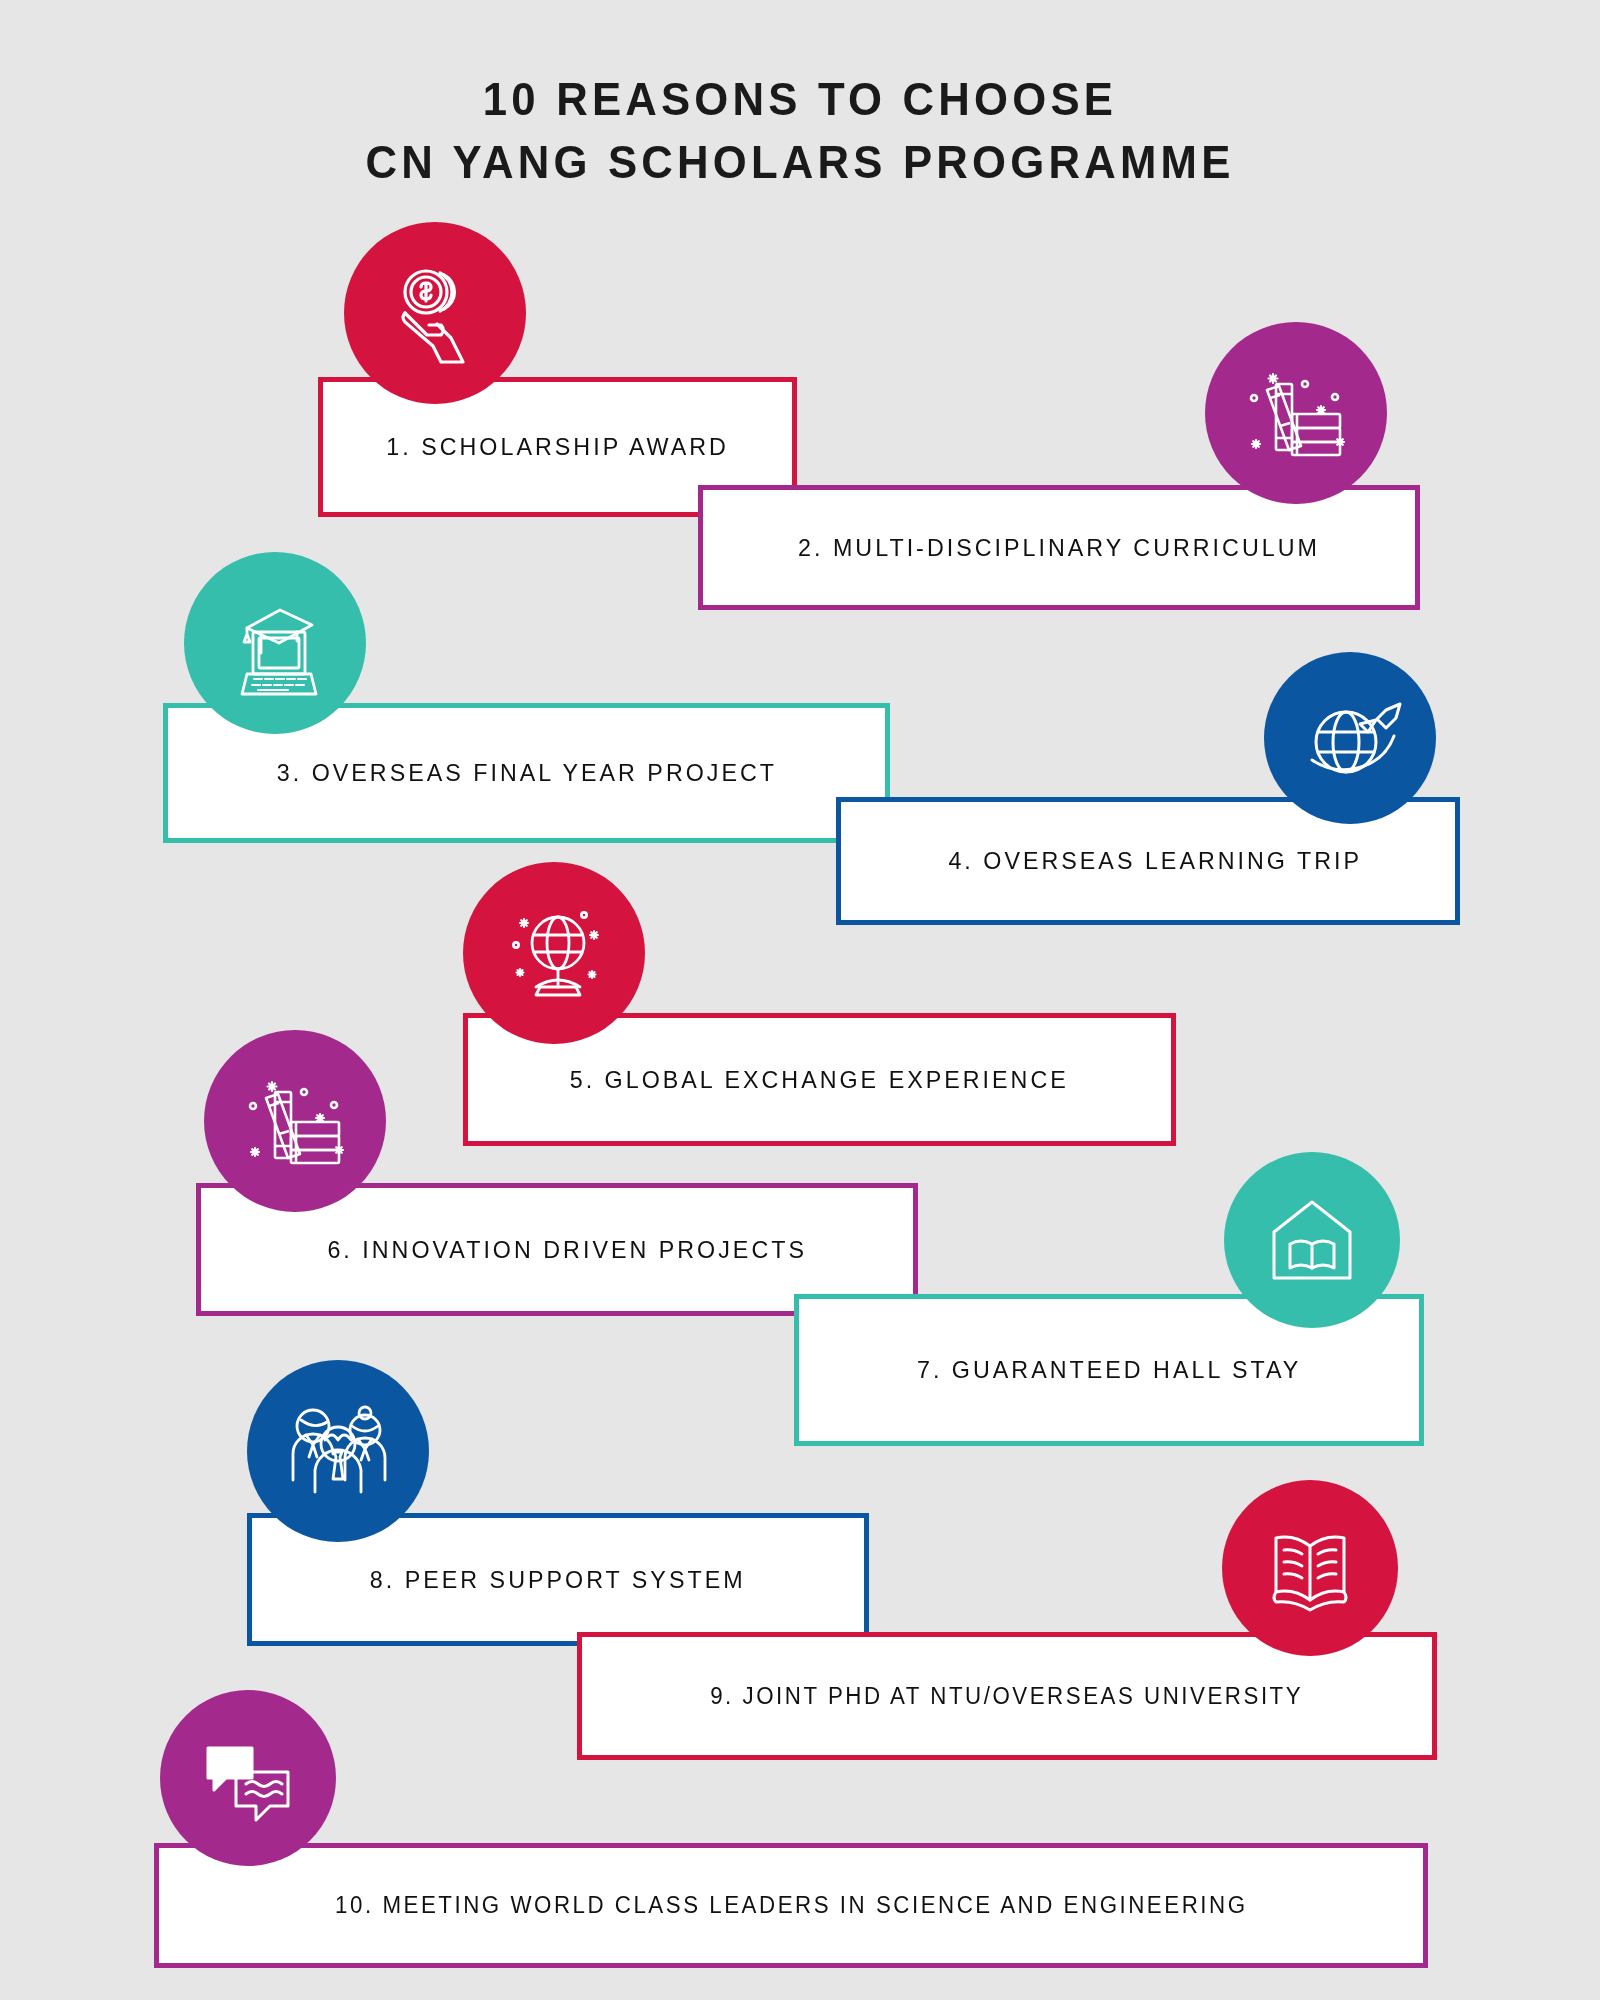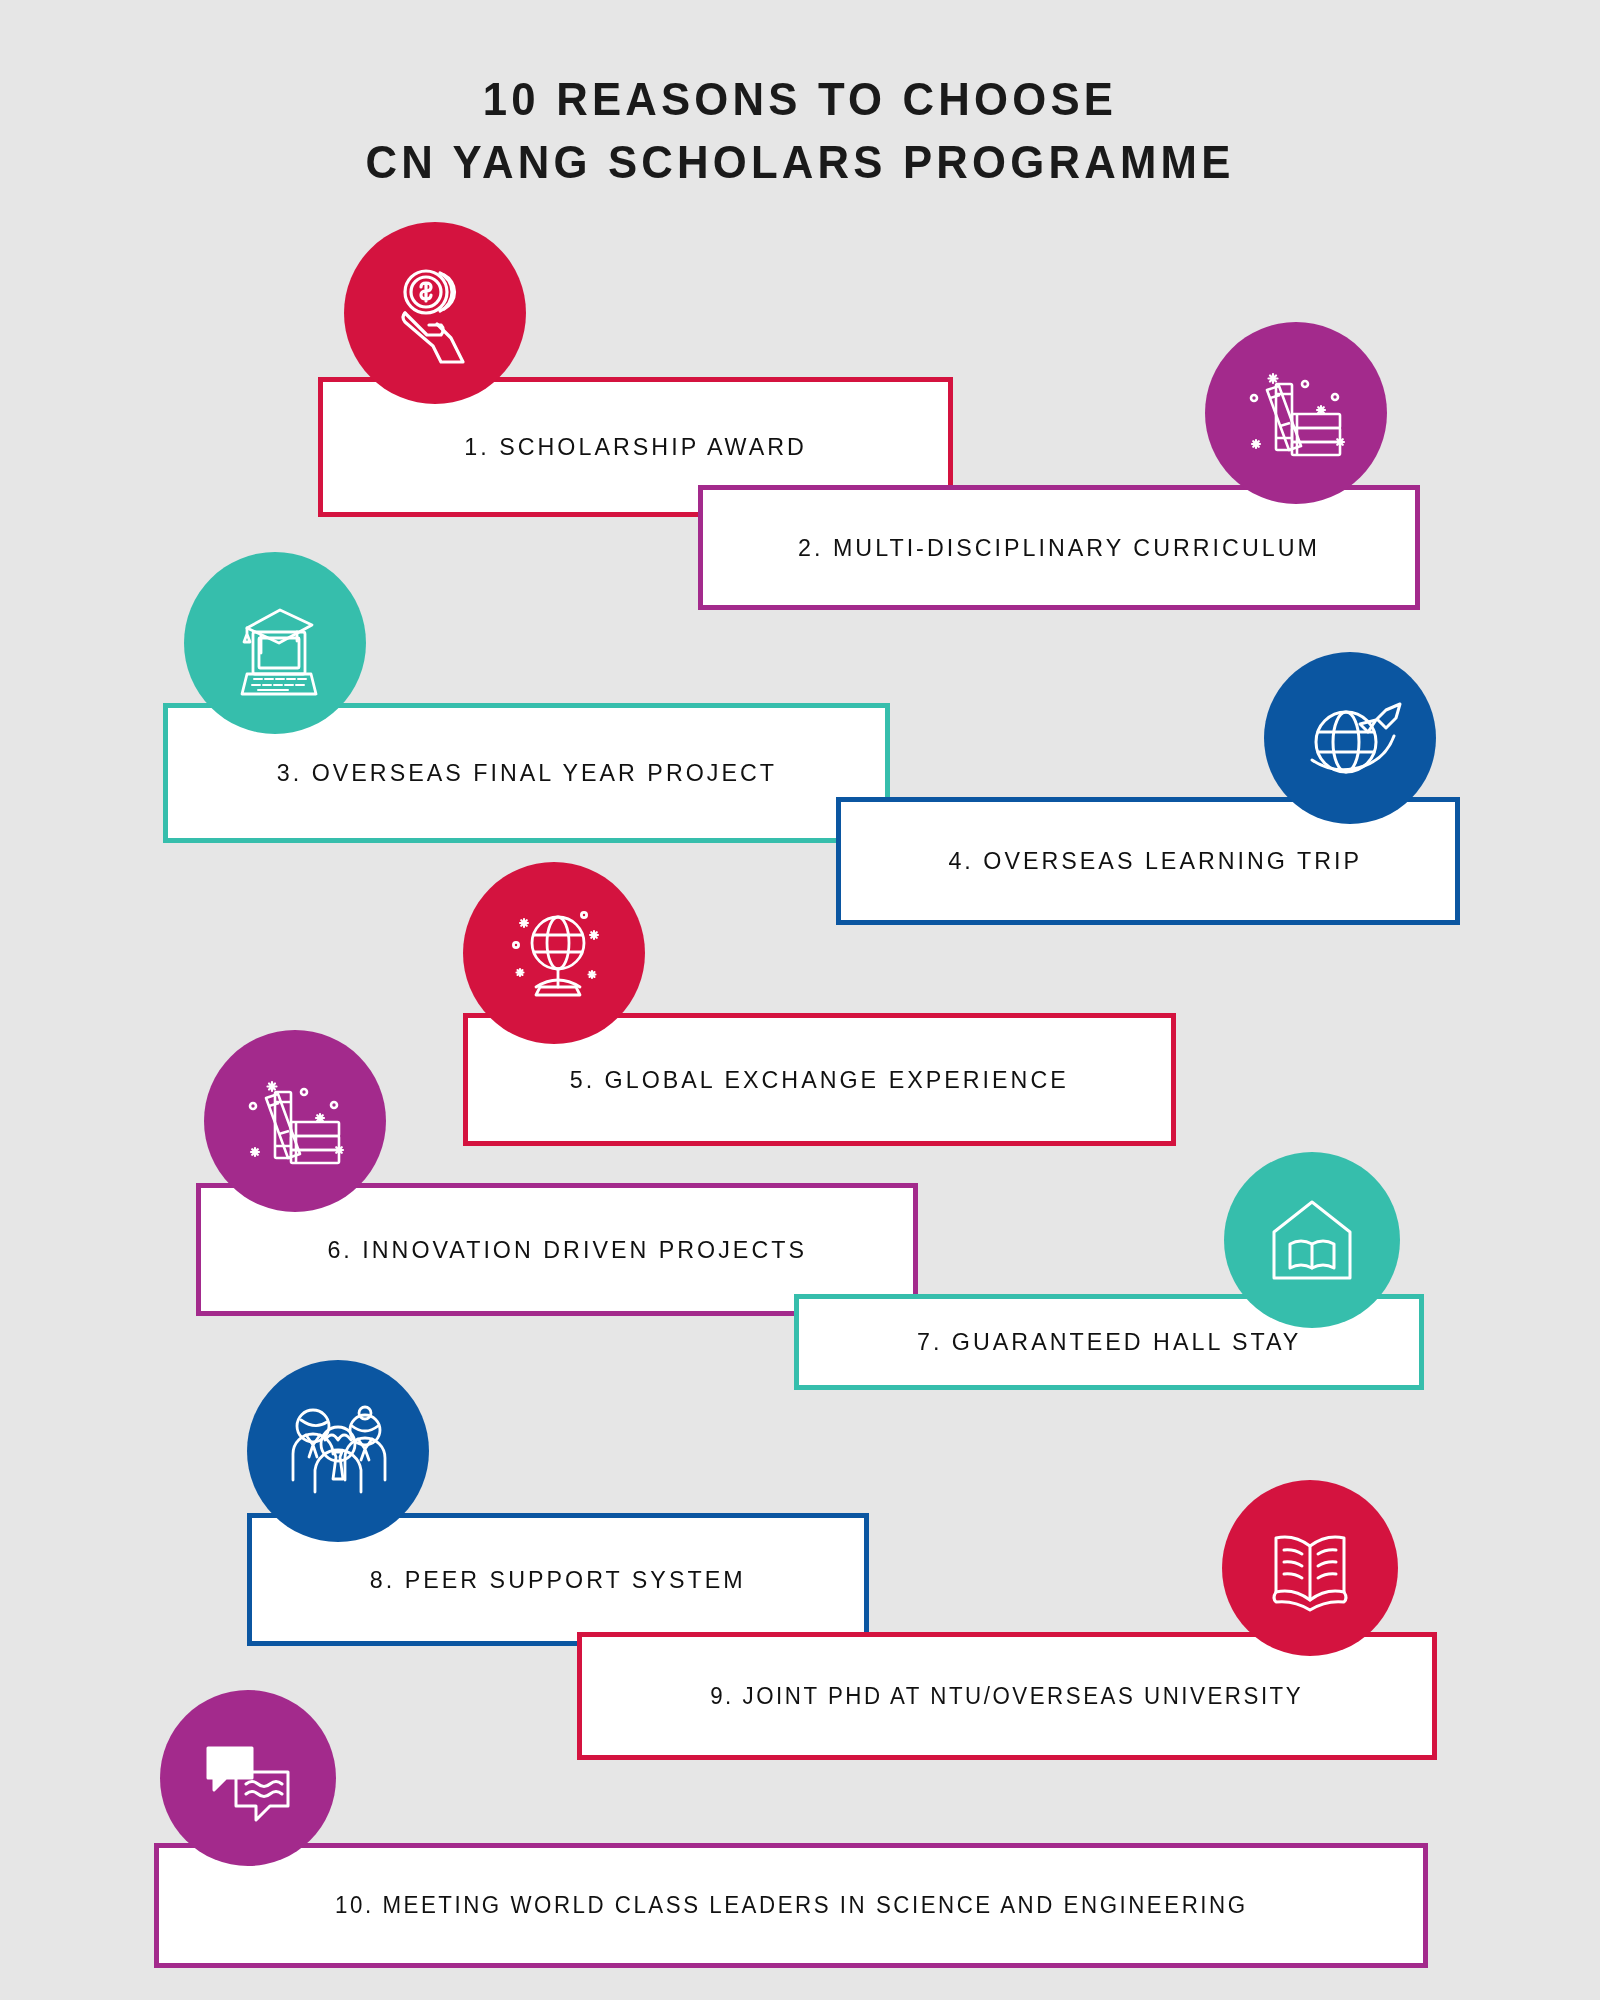--- a/index.html
+++ b/index.html
@@ -78,21 +78,21 @@
 </head>
 <body>
 
 <div class="poster">
 
   <div class="title-block">
     <div class="title-line">10 REASONS TO CHOOSE</div>
     <div class="title-line">CN YANG SCHOLARS PROGRAMME</div>
   </div>
 
-  <div class="bar" style="left:318px; top:377px; width:635px; height:140px; border:5px solid #D4133F;">
+  <div class="bar" style="left:318px; top:377px; width:479px; height:140px; border:5px solid #D4133F;">
     <span class="bar-label">1. SCHOLARSHIP AWARD</span>
   </div>
   <div class="circle" style="left:344px; top:222px; width:182px; height:182px; background:#D4133F;">
     <svg width="110" height="110" viewBox="0 0 110 110">
       <g fill="none" stroke="#ffffff" stroke-width="3.2" stroke-linecap="round" stroke-linejoin="round">
         <circle cx="46" cy="34" r="21"></circle>
         <circle cx="46" cy="34" r="15"></circle>
         <path d="M60 15 a21 21 0 0 1 0 38"></path>
         <path d="M64 17 a19 19 0 0 1 0 34"></path>
         <path d="M46 25 v18 M41 29 q0 -4 5 -4 q5 0 5 4 q0 4 -5 4 q-5 0 -5 4 q0 4 5 4 q5 0 5 -4"></path>
@@ -210,21 +210,21 @@
           <path d="M19 86 v8 M15 90 h8 M16.2 87.2 l5.6 5.6 M21.8 87.2 l-5.6 5.6"></path>
           <path d="M103 84 v8 M99 88 h8 M100.2 85.2 l5.6 5.6 M105.8 85.2 l-5.6 5.6"></path>
         </g>
         <circle cx="68" cy="30" r="3"></circle>
         <circle cx="98" cy="43" r="3"></circle>
         <circle cx="17" cy="44" r="3"></circle>
       </g>
     </svg>
   </div>
 
-  <div class="bar" style="left:794px; top:1294px; width:630px; height:96px; border:5px solid #36BEAC;">
+  <div class="bar" style="left:794px; top:1294px; width:630px; height:152px; border:5px solid #36BEAC;">
     <span class="bar-label">7. GUARANTEED HALL STAY</span>
   </div>
   <div class="circle" style="left:1224px; top:1152px; width:176px; height:176px; background:#36BEAC;">
     <svg width="112" height="112" viewBox="0 0 112 112">
       <g fill="none" stroke="#ffffff" stroke-width="3" stroke-linejoin="round" stroke-linecap="round">
         <path d="M18 48 L56 18 L94 48 V94 H18 Z"></path>
         <path d="M34 60 q11 -6 22 0 q11 -6 22 0 v24 q-11 -6 -22 0 q-11 -6 -22 0 z"></path>
         <path d="M56 60 v24"></path>
       </g>
     </svg>

